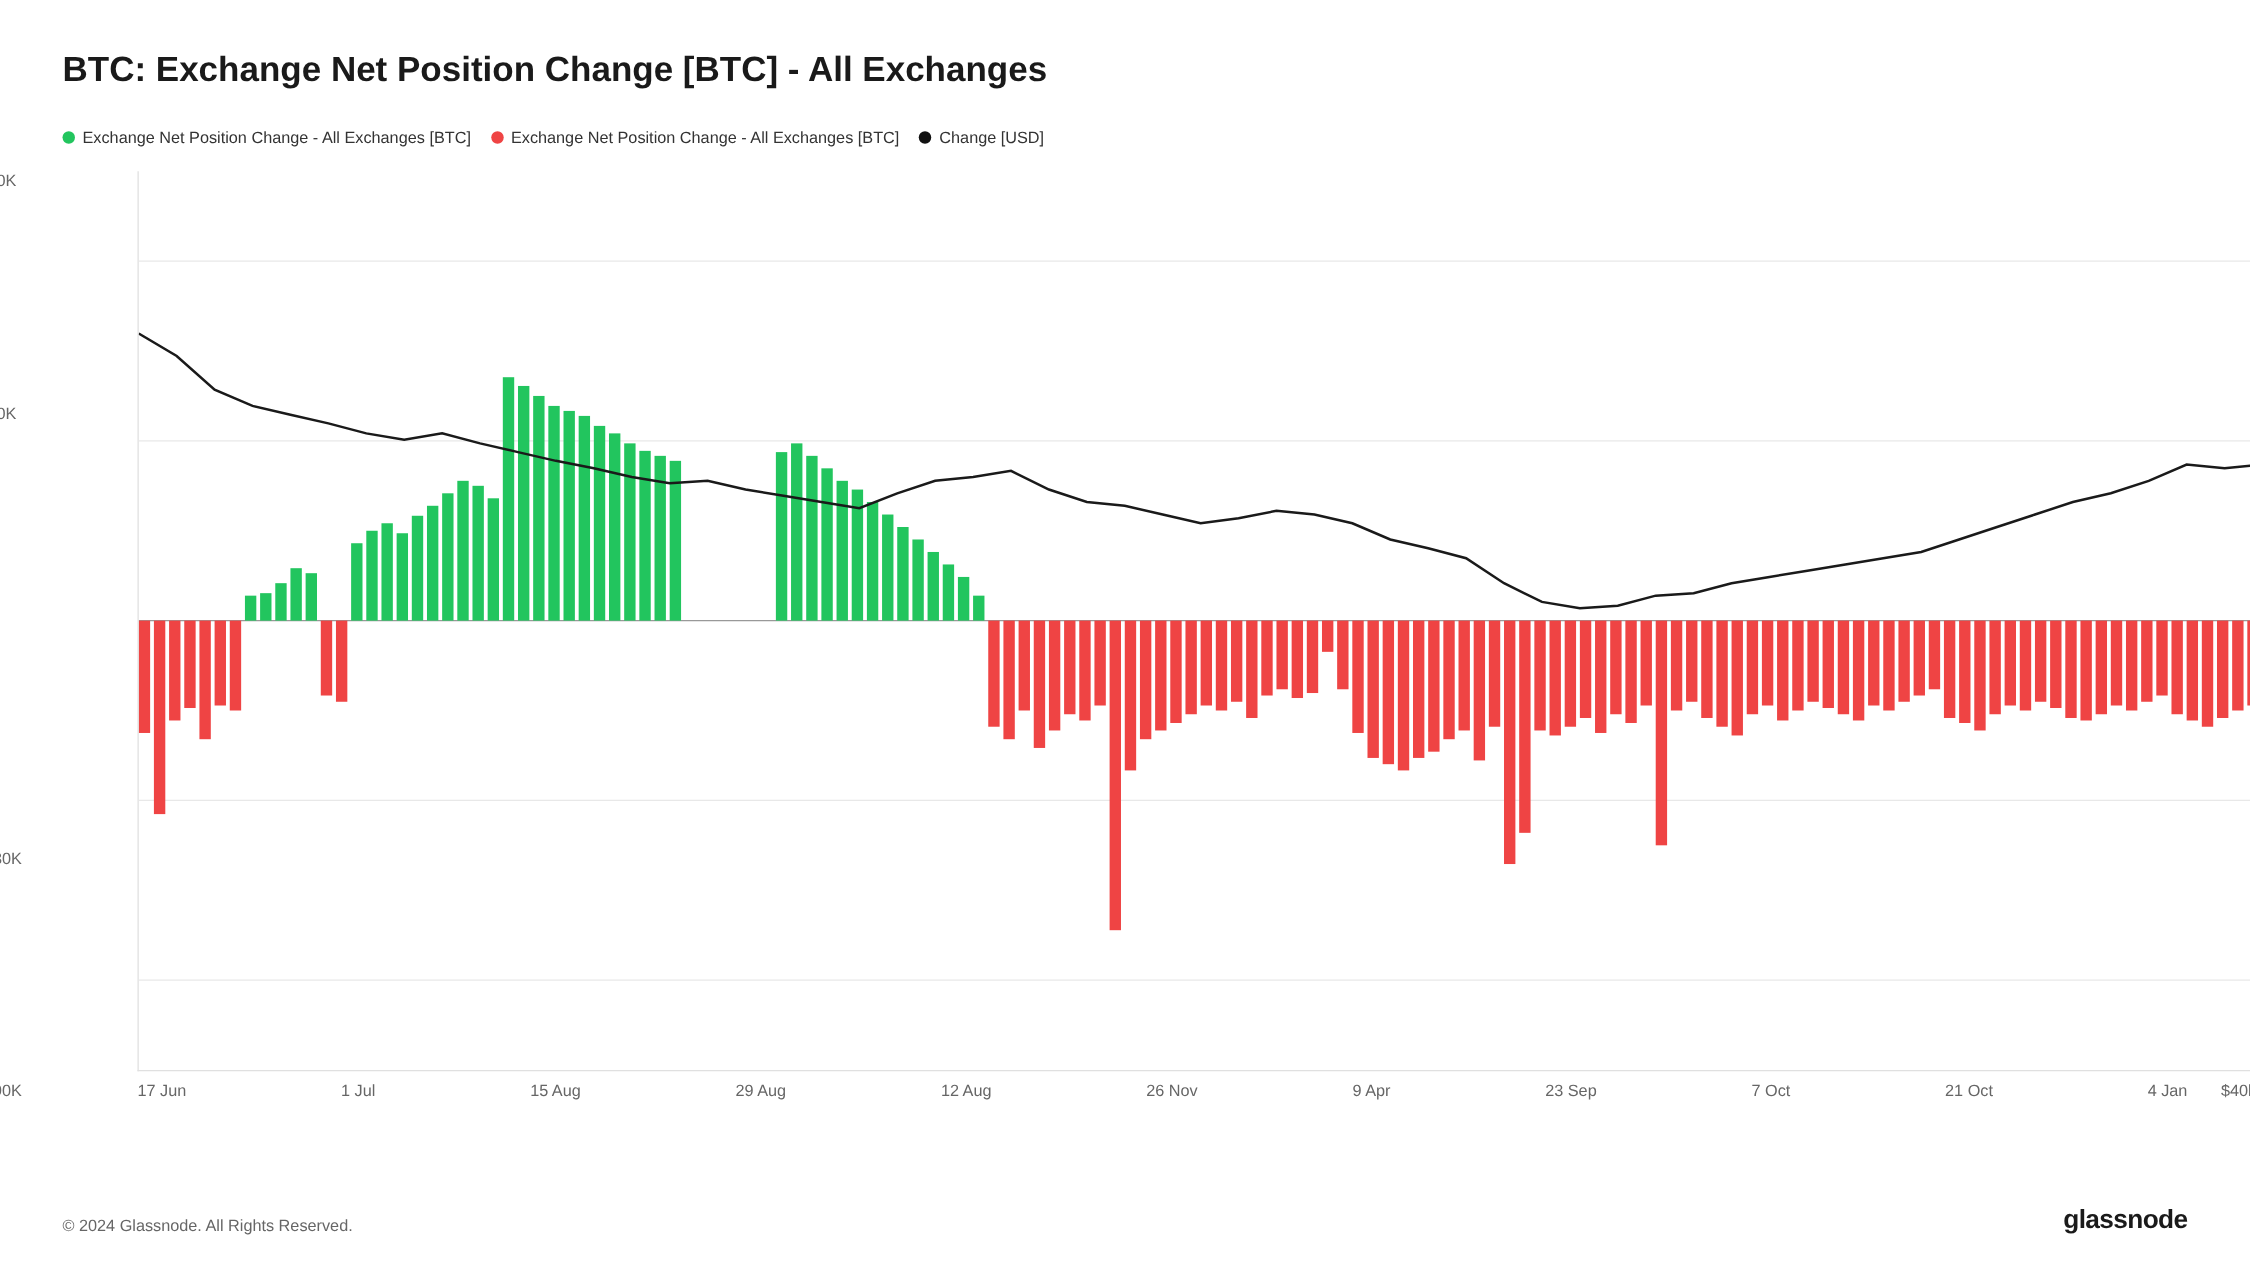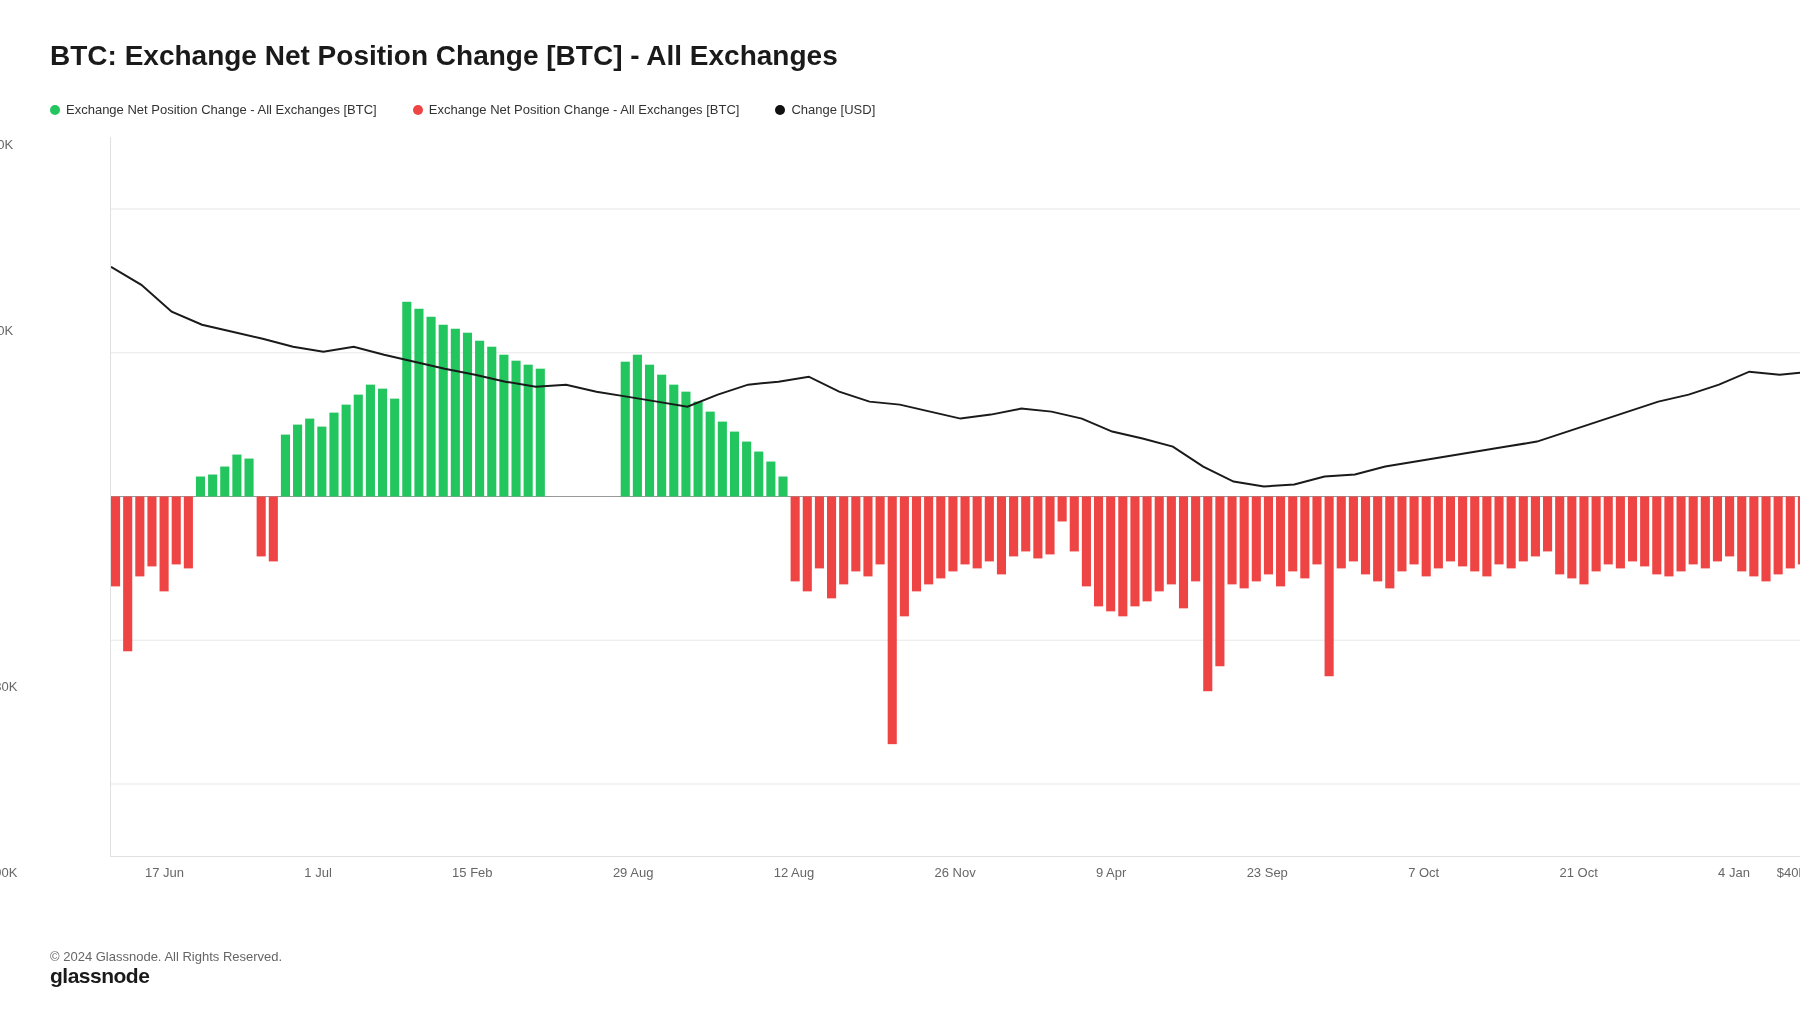--- a/index.html
+++ b/index.html
@@ -18,21 +18,21 @@
       position: relative;
     }
     .chart-title {
       font-size: 28px;
       font-weight: 600;
       color: #1a1a1a;
       margin-bottom: 30px;
     }
     .legend {
       display: flex;
-      gap: 36px;
+      gap: 16px;
       margin-bottom: 20px;
       font-size: 13px;
       color: #333;
     }
     .legend-item {
       display: flex;
       align-items: center;
       gap: 6px;
     }
     .legend-dot {
@@ -75,34 +75,33 @@
       height: 100%;
       display: flex;
       flex-direction: column;
       justify-content: space-between;
       font-size: 13px;
       color: #666;
     }
     .x-axis-labels {
       display: flex;
       justify-content: space-between;
-      margin-left: 95px;
+      margin-left: 60px;
       margin-top: 8px;
       font-size: 13px;
       color: #666;
     }
     .footer {
       position: absolute;
       bottom: 25px;
       left: 50px;
       right: 50px;
       display: flex;
       justify-content: space-between;
-      align-items: flex-start;
-      flex-direction: column;
+      align-items: flex-end;
     }
     .footer-left {
       font-size: 13px;
       color: #666;
     }
     .footer-right {
       font-size: 21px;
       font-weight: 700;
       color: #1a1a1a;
       letter-spacing: -0.5px;
@@ -336,21 +335,21 @@
           1170,348 1200,340 1230,338 1260,330 1290,325 1320,320 1350,315 
           1380,310 1410,305 1440,295 1470,285 1500,275 1530,265 1560,258 
           1590,248 1620,235 1650,238 1680,235
         "></polyline>
       </svg>
     </div>
 
     <div class="x-axis-labels">
       <span>17 Jun</span>
       <span>1 Jul</span>
-      <span>15 Feb</span>
+      <span>15 Aug</span>
       <span>29 Aug</span>
       <span>12 Aug</span>
       <span>26 Nov</span>
       <span>9 Apr</span>
       <span>23 Sep</span>
       <span>7 Oct</span>
       <span>21 Oct</span>
       <span>4 Jan</span>
     </div>
   </div>

